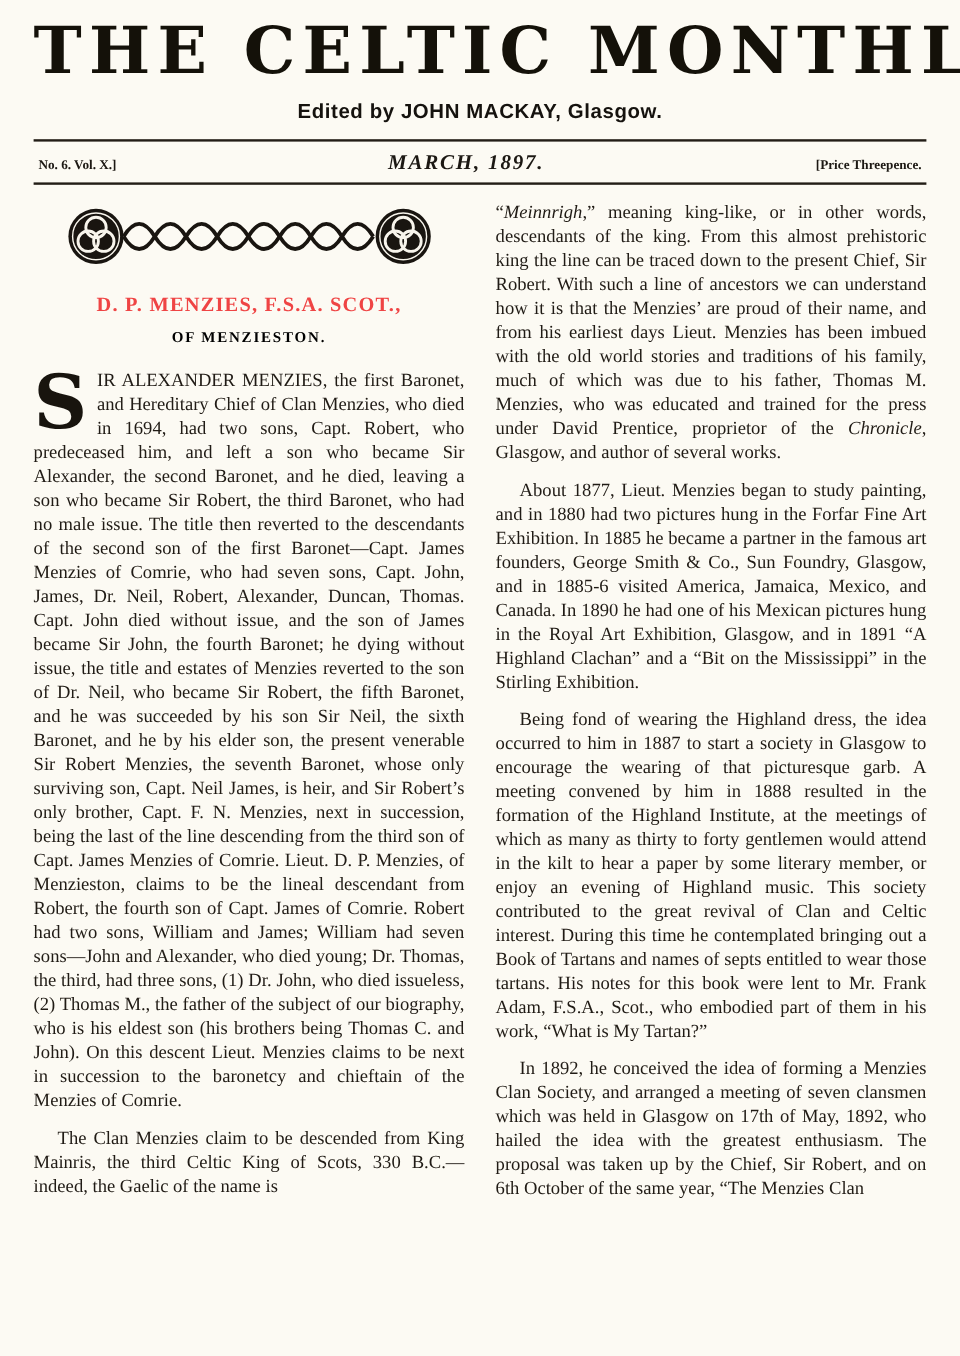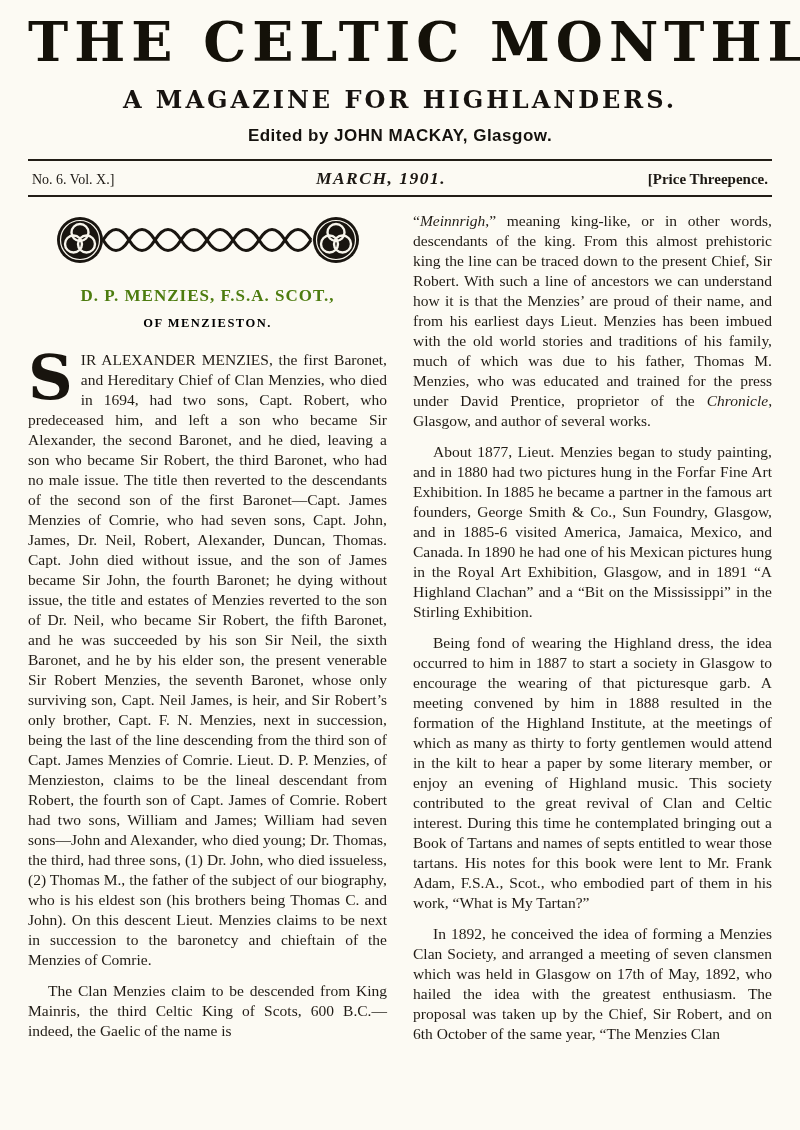--- a/index.html
+++ b/index.html
@@ -43,44 +43,44 @@
   }
   .rule-heavy { border-top: 2.5px solid #221d16; margin-top: 13px; }
   .rule-light { border-top: 2px solid #221d16; }
   
   .issue-row {
     display: flex;
     justify-content: space-between;
     align-items: baseline;
     padding: 7px 4px 6px;
   }
-  .issue-number { font-weight: 400; font-size: 14px; text-align: center; }
+  .issue-number { font-weight: 700; font-size: 11px; text-align: center; }
   .issue-date   { font-style: italic; font-weight: 700; font-size: 17.5px; letter-spacing: 1.5px; }
-  .issue-price  { font-weight: 700; font-size: 15px; }
+  .issue-price  { font-weight: 700; font-size: 11px; }
   
   .columns { display: flex; gap: 26px; margin-top: 14px; }
   .col {
     flex: 1;
     text-align: justify;
     font-size: 15.5px;
     line-height: 20px;
     color: #201b15;
   }
   .col p { margin: 0; text-indent: 20px; }
   .col p.noindent { text-indent: 0; }
   .col p + p { margin-top: 11px; }
   
   .ornament-wrap { text-align: center; margin: 2px 0 14px; }
   
   .article-title {
     text-align: center;
     font-weight: 700;
     font-size: 17px;
     letter-spacing: 1px;
-    color: #4d7c0f;
+    color: #ef4444;
   }
   .article-subtitle {
     text-align: center;
     font-weight: 700;
     font-size: 12.5px;
     letter-spacing: 1.5px;
     margin-top: 7px;
     margin-bottom: 17px;
     color: #000000;
   }
@@ -95,29 +95,28 @@
     color: #18140e;
   }
 </style>
 </head>
 <body>
 
 <div class="page">
 
   <div class="masthead">
     <div class="masthead-title">THE CELTIC MONTHLY:</div>
-    <div class="masthead-subtitle">A MAGAZINE FOR HIGHLANDERS.</div>
     <div class="editor-line">Edited by JOHN MACKAY, Glasgow.</div>
   </div>
 
   <div class="rule-heavy"></div>
 
   <div class="issue-row">
     <span class="issue-number">No. 6. Vol. X.]</span>
-    <span class="issue-date">MARCH, 1901.</span>
+    <span class="issue-date">MARCH, 1897.</span>
     <span class="issue-price">[Price Threepence.</span>
   </div>
 
   <div class="rule-light"></div>
 
   <div class="columns">
 
     <div class="col">
 
       <div class="ornament-wrap">
@@ -138,21 +137,21 @@
           <circle cx="276.5" cy="31" r="8.5" fill="none" stroke="#f8f5ec" stroke-width="2.4"></circle>
           <circle cx="289.5" cy="31" r="8.5" fill="none" stroke="#f8f5ec" stroke-width="2.4"></circle>
         </svg>
       </div>
 
       <div class="article-title">D. P. MENZIES, F.S.A. SCOT.,</div>
       <div class="article-subtitle">OF MENZIESTON.</div>
 
       <p class="noindent"><span class="dropcap">S</span><span>IR ALEXANDER MENZIES, the first Baronet, and Hereditary Chief of Clan Menzies, who died in 1694, had two sons, Capt. Robert, who predeceased him, and left a son who became Sir Alexander, the second Baronet, and he died, leaving a son who became Sir Robert, the third Baronet, who had no male issue.  The title then reverted to the descendants of the second son of the first Baronet—Capt. James Menzies of Comrie, who had seven sons, Capt. John, James, Dr. Neil, Robert, Alexander, Duncan, Thomas.  Capt. John died without issue, and the son of James became Sir John, the fourth Baronet; he dying without issue, the title and estates of Menzies reverted to the son of Dr. Neil, who became Sir Robert, the fifth Baronet, and he was succeeded by his son Sir Neil, the sixth Baronet, and he by his elder son, the present venerable Sir Robert Menzies, the seventh Baronet, whose only surviving son, Capt. Neil James, is heir, and Sir Robert’s only brother, Capt. F. N. Menzies, next in succession, being the last of the line descending from the third son of Capt. James Menzies of Comrie.  Lieut. D. P. Menzies, of Menzieston, claims to be the lineal descendant from Robert, the fourth son of Capt. James of Comrie.  Robert had two sons, William and James; William had seven sons—John and Alexander, who died young; Dr. Thomas, the third, had three sons, (1) Dr. John, who died issueless, (2) Thomas M., the father of the subject of our biography, who is his eldest son (his brothers being Thomas C. and John).  On this descent Lieut. Menzies claims to be next in succession to the baronetcy and chieftain of the Menzies of Comrie.</span></p>
 
-      <p>The Clan Menzies claim to be descended from King Mainris, the third Celtic King of Scots, 600 B.C.—indeed, the Gaelic of the name is</p>
+      <p>The Clan Menzies claim to be descended from King Mainris, the third Celtic King of Scots, 330 B.C.—indeed, the Gaelic of the name is</p>
 
     </div>
 
     <div class="col">
       <p class="noindent">“<i>Meinnrigh</i>,” meaning king-like, or in other words, descendants of the king.  From this almost prehistoric king the line can be traced down to the present Chief, Sir Robert.  With such a line of ancestors we can understand how it is that the Menzies’ are proud of their name, and from his earliest days Lieut. Menzies has been imbued with the old world stories and traditions of his family, much of which was due to his father, Thomas M. Menzies, who was educated and trained for the press under David Prentice, proprietor of the <i>Chronicle</i>, Glasgow, and author of several works.</p>
       <p>About 1877, Lieut. Menzies began to study painting, and in 1880 had two pictures hung in the Forfar Fine Art Exhibition.  In 1885 he became a partner in the famous art founders, George Smith &amp; Co., Sun Foundry, Glasgow, and in 1885-6 visited America, Jamaica, Mexico, and Canada.  In 1890 he had one of his Mexican pictures hung in the Royal Art Exhibition, Glasgow, and in 1891 “A Highland Clachan” and a “Bit on the Mississippi” in the Stirling Exhibition.</p>
       <p>Being fond of wearing the Highland dress, the idea occurred to him in 1887 to start a society in Glasgow to encourage the wearing of that picturesque garb.  A meeting convened by him in 1888 resulted in the formation of the Highland Institute, at the meetings of which as many as thirty to forty gentlemen would attend in the kilt to hear a paper by some literary member, or enjoy an evening of Highland music.  This society contributed to the great revival of Clan and Celtic interest.  During this time he contemplated bringing out a Book of Tartans and names of septs entitled to wear those tartans.  His notes for this book were lent to Mr. Frank Adam, F.S.A., Scot., who embodied part of them in his work, “What is My Tartan?”</p>
       <p>In 1892, he conceived the idea of forming a Menzies Clan Society, and arranged a meeting of seven clansmen which was held in Glasgow on 17th of May, 1892, who hailed the idea with the greatest enthusiasm.  The proposal was taken up by the Chief, Sir Robert, and on 6th October of the same year, “The Menzies Clan</p>
     </div>
 

